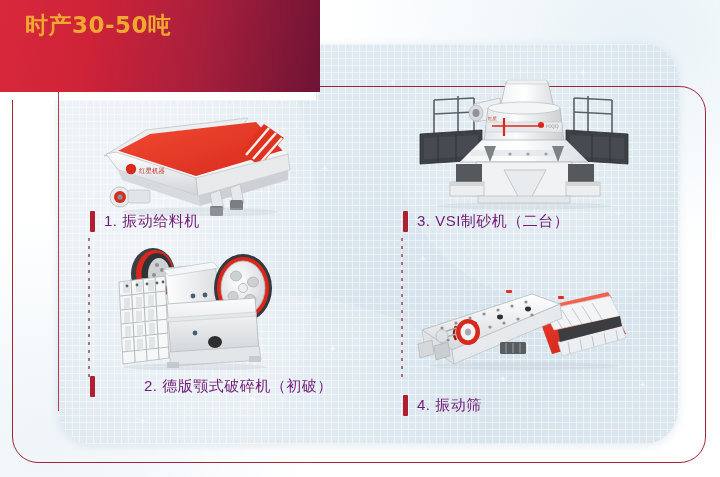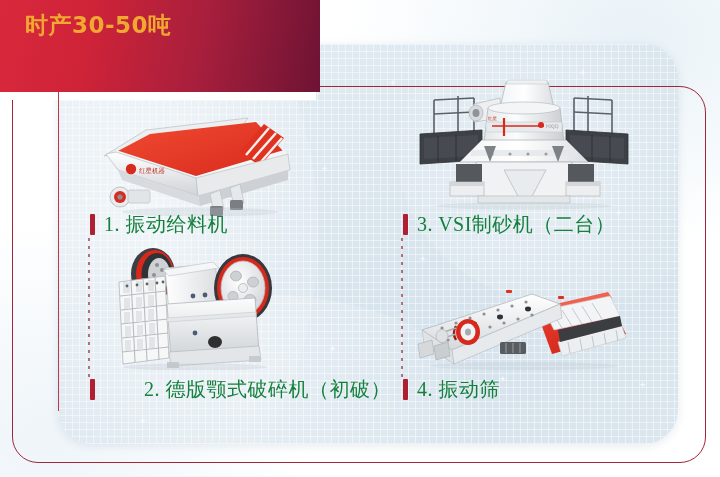--- a/index.html
+++ b/index.html
@@ -96,22 +96,22 @@
     white-space:nowrap;line-height:1;
     font-family:"DejaVu Sans","Liberation Sans",sans-serif;
   }
   .item-label{
     position:absolute;display:flex;align-items:center;white-space:nowrap;
   }
   .marker{
     width:5px;height:21px;background:#b01e32;margin-right:9px;flex:0 0 auto;border-radius:1px;
   }
   .label-text{
-    font-size:20px;color:#15803d;letter-spacing:.5px;
-    font-family:Liberation Serif, serif;
+    font-size:15px;color:#701a75;letter-spacing:.5px;
+    font-family:Liberation Sans, sans-serif;
   }
 
   
   .connector{
     position:absolute;width:2px;
     background-image:linear-gradient(to bottom,#9e4452 0 3px, rgba(0,0,0,0) 3px 8px);
     background-size:2px 8px;
     opacity:.75;
   }
 
@@ -508,18 +508,18 @@
         <line x1="108" y1="71" x2="108" y2="81"></line>
       </g>
 
       <rect x="94" y="18" width="6" height="3" rx="1" fill="#e03020"></rect>
       <rect x="146" y="24" width="6" height="3" rx="1" fill="#e03020"></rect>
 
       <ellipse cx="112" cy="94" rx="94" ry="4" fill="#b9c5ce" opacity=".25"></ellipse>
     </svg>
   </div>
 
-  <div class="item-label" style="left:403px;top:376px;">
+  <div class="item-label" style="left:403px;top:395px;">
     <div class="marker"></div>
     <div class="label-text">4. 振动筛</div>
   </div>
 
 </div>
 
 </body></html>

